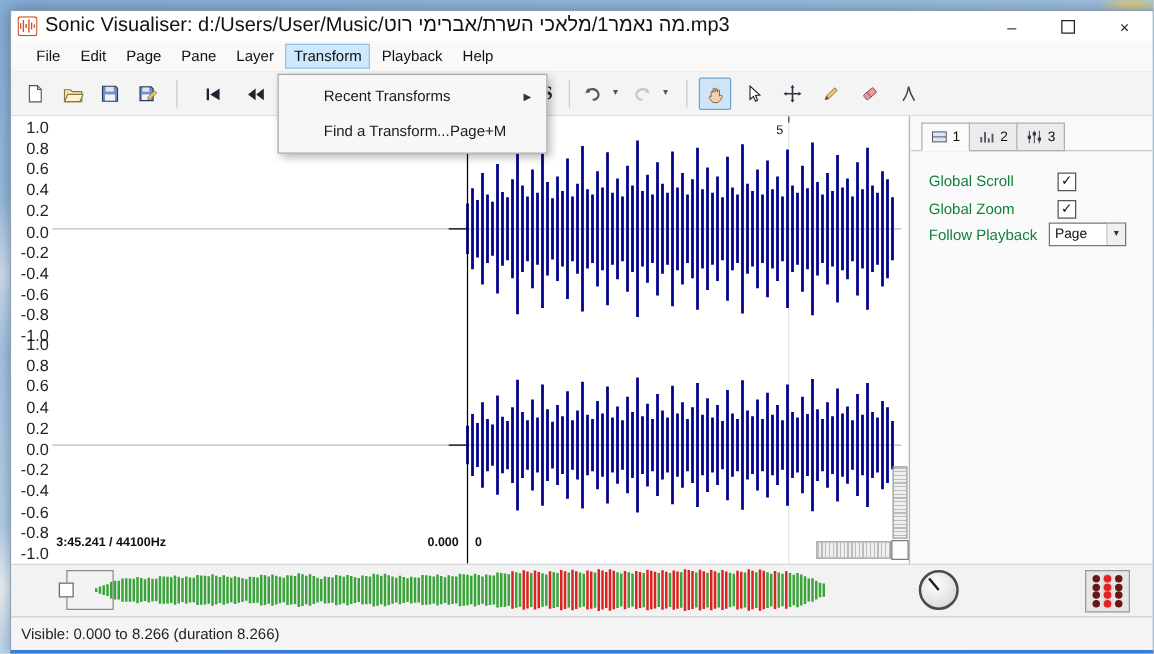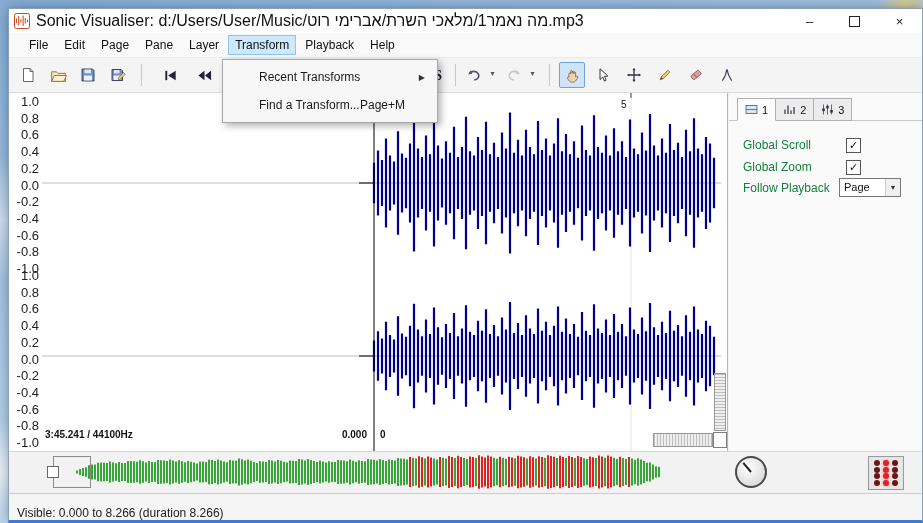--- a/index.html
+++ b/index.html
@@ -65,21 +65,21 @@
   .panner-grabber{position:absolute;left:38px;top:14px;width:12px;height:12px;background:#fff;border:1px solid #666;box-sizing:border-box;}
   .knob{position:absolute;left:726px;top:4px;width:32px;height:32px;border-radius:50%;
     background:radial-gradient(circle at 40% 35%,#ffffff,#d0d0d0);border:2px solid #4a4a4a;box-sizing:border-box;}
   .knob-pointer{position:absolute;left:13px;top:2px;width:2px;height:12px;background:#222;transform-origin:1px 12px;transform:rotate(-40deg);}
   .led-btn{position:absolute;left:859px;top:4px;width:36px;height:34px;background:#e6e6e6;border:1px solid #999;
     display:grid;grid-template-columns:repeat(3,1fr);place-items:center;padding:3px;box-sizing:border-box;}
   .led{width:6px;height:6px;border-radius:50%;background:#6a1616;}
   .led:nth-child(3n+2){background:#e02222;box-shadow:0 0 2px #ff7777;}
   
   .statusbar{position:absolute;top:484px;left:0;right:0;height:27px;background:#f5f5f5;border-top:1px solid #cccccc;
-    font-size:12px;color:#222;display:flex;align-items:flex-end;padding-left:8px;box-sizing:border-box;}
+    font-size:12px;color:#222;display:flex;align-items:center;padding-left:8px;box-sizing:border-box;}
   
   .dropdown{position:absolute;left:199px;top:50px;width:216px;background:#f7f7f7;border:1px solid #a8a8a8;
     box-shadow:3px 3px 7px rgba(0,0,0,.3);z-index:100;padding:3px 0;box-sizing:border-box;margin-left:14px;}
   .menu-row{height:28px;display:flex;align-items:center;padding:0 14px 0 36px;font-size:12px;color:#1a1a1a;position:relative;}
   .submenu-arrow{position:absolute;right:12px;font-size:8px;color:#333;}
   .shortcut{position:absolute;right:32px;}
 </style>
 </head>
 <body>
 

